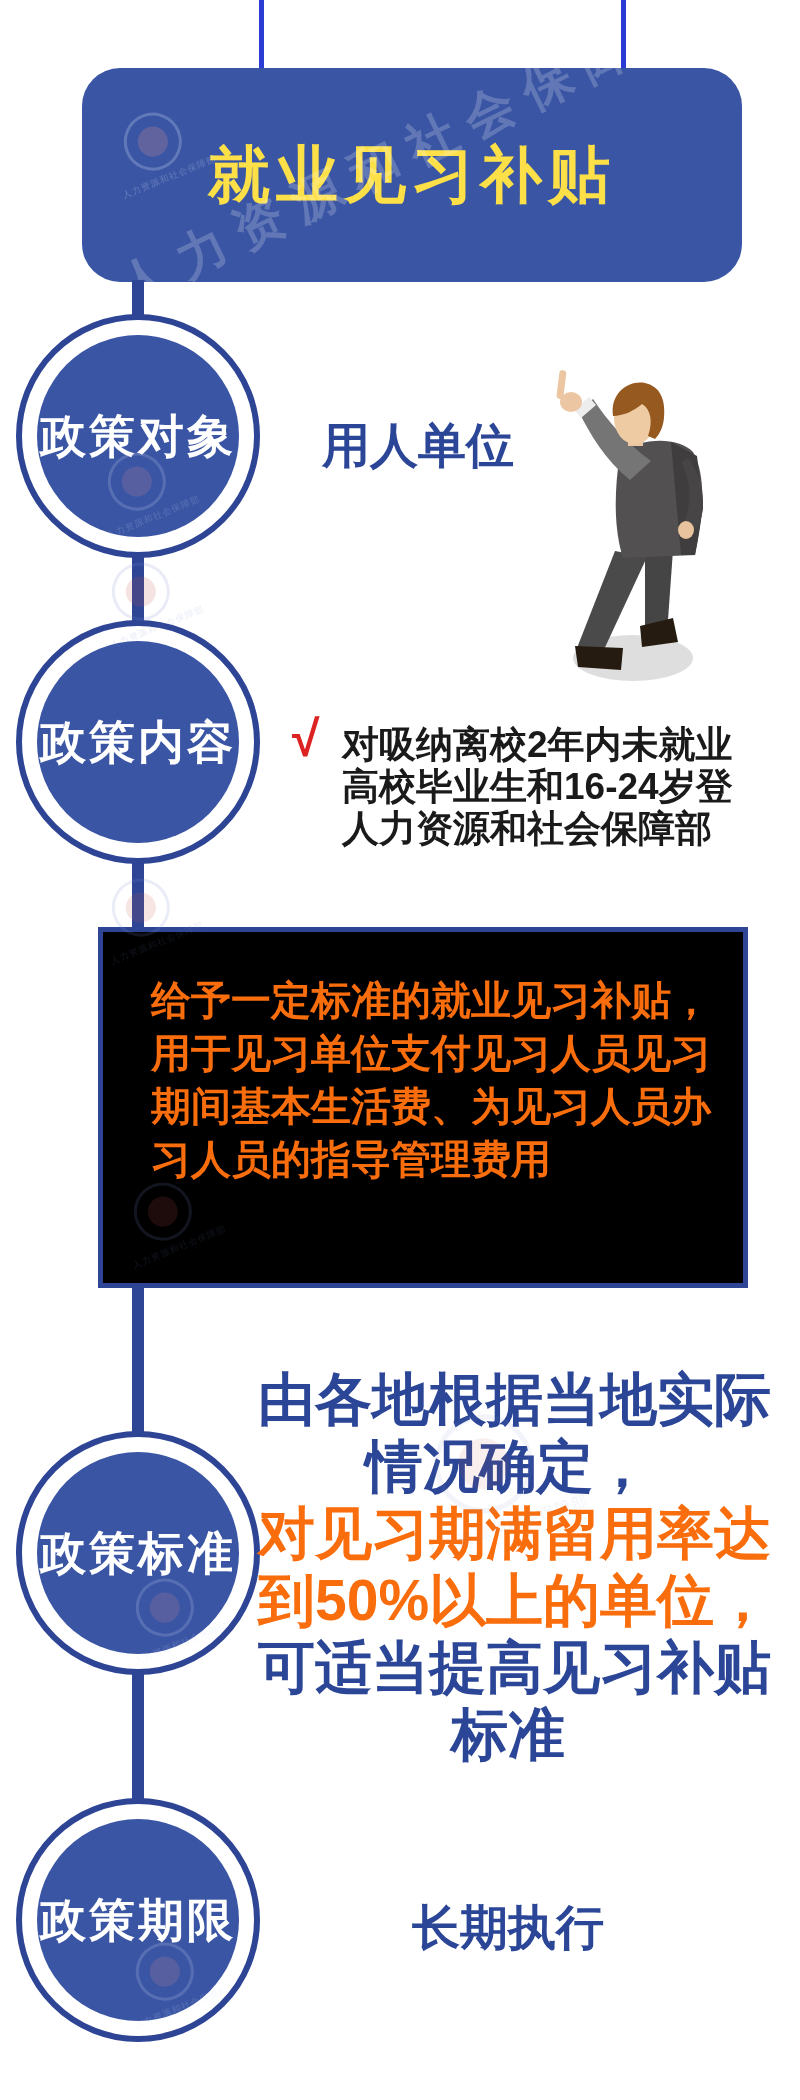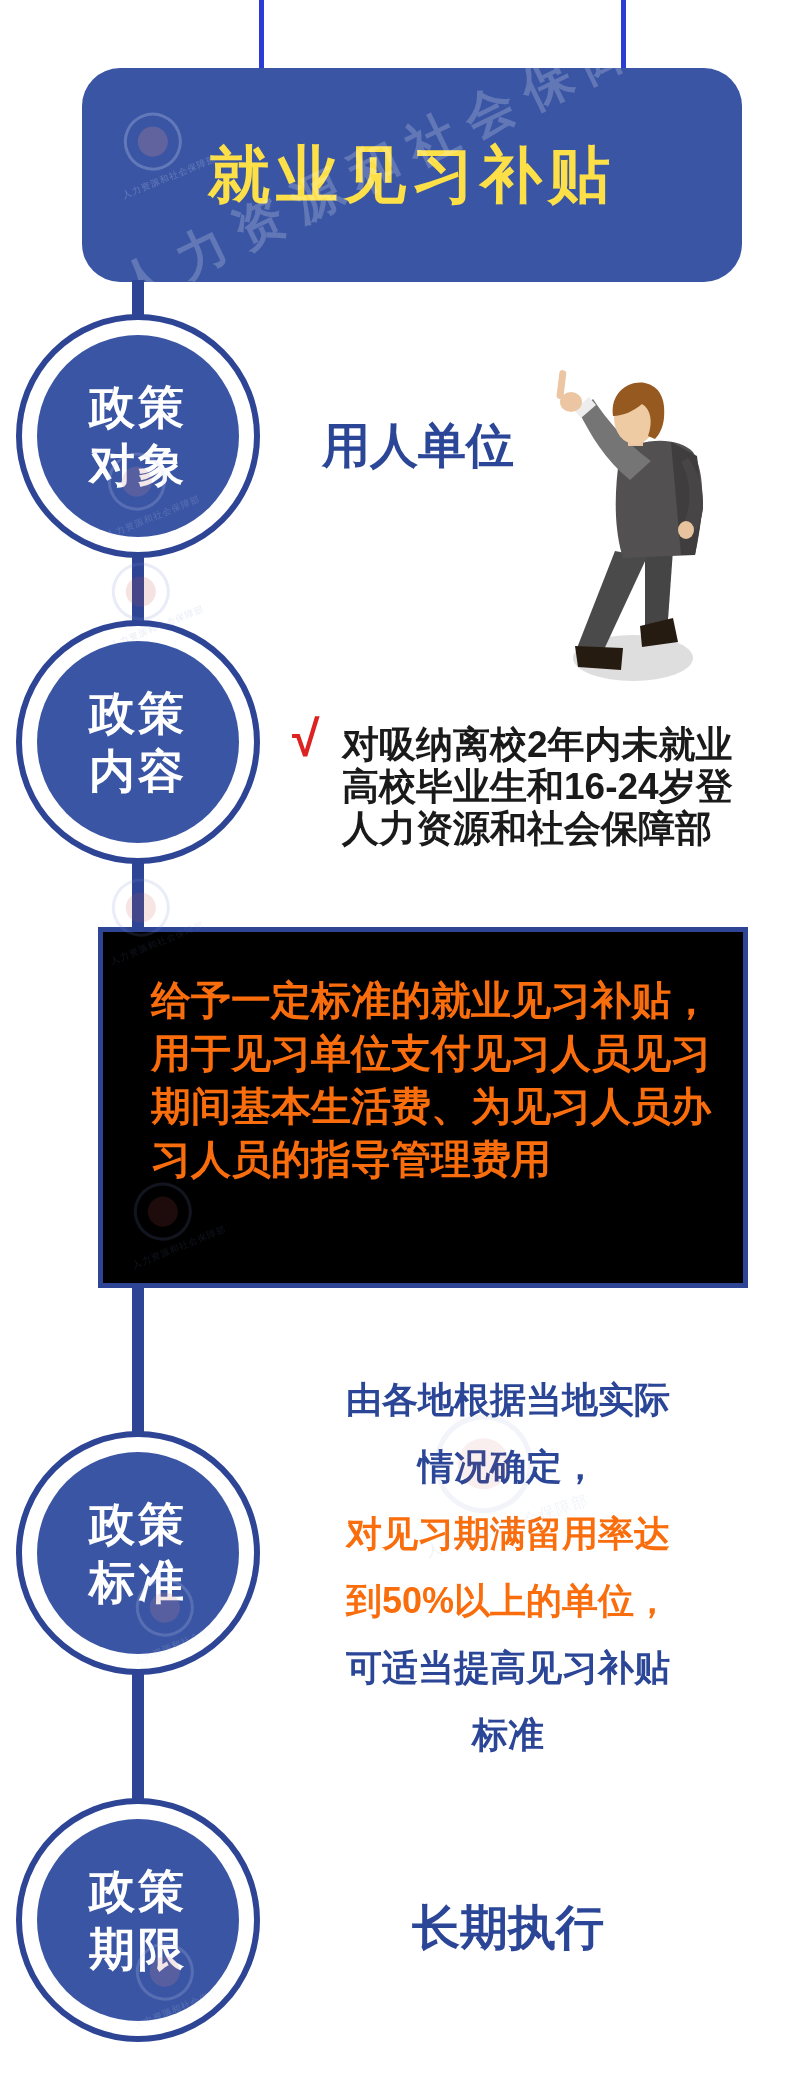--- a/index.html
+++ b/index.html
@@ -24,38 +24,38 @@
   .conn.s1{top:280px;height:40px;}
   .conn.s2{top:552px;height:76px;}
   .conn.s3{top:856px;height:76px;}
   .conn.s4{top:1284px;height:152px;}
   .conn.s5{top:1670px;height:134px;}
 
   
   .node{position:absolute;left:16px;width:232px;height:232px;border:6px solid #2E4596;border-radius:50%;
         background:#ffffff;display:flex;align-items:center;justify-content:center;}
   .node .inner{width:202px;height:202px;border-radius:50%;background:#3A55A4;
-               display:flex;flex-direction:column;align-items:center;justify-content:center;}
+               display:flex;flex-direction:row;align-items:center;justify-content:center;}
   .node .inner div{color:#ffffff;font-size:46px;font-weight:bold;line-height:58px;letter-spacing:3px;}
   .node.n1{top:314px;} .node.n2{top:620px;} .node.n3{top:1431px;} .node.n4{top:1798px;}
 
   
   .target-text{position:absolute;left:322px;top:414px;font-size:48px;font-weight:bold;color:#2B4697;
                white-space:nowrap;}
   .check{position:absolute;left:292px;top:710px;font-size:50px;font-weight:bold;color:#DD2222;}
   .content-text{position:absolute;left:342px;top:724px;width:420px;}
   .content-text div{font-size:37px;font-weight:bold;color:#1A1A1A;line-height:42px;white-space:nowrap;}
 
   .detail-box{position:absolute;left:98px;top:927px;width:640px;height:351px;background:#000000;
               border:5px solid #2E4596;}
   .detail-box .txt{position:absolute;left:48px;top:42px;}
   .detail-box .txt div{font-size:40px;font-weight:bold;color:#F96D0D;line-height:53px;white-space:nowrap;}
 
   .standard-block{position:absolute;left:258px;top:1366px;width:500px;text-align:center;}
-  .standard-block div{font-size:36px;font-weight:bold;line-height:67px;white-space:nowrap;}
+  .standard-block div{font-size:57px;font-weight:bold;line-height:67px;white-space:nowrap;}
   .c-blue{color:#2B4697;} .c-orange{color:#F96D0D;}
 
   .period-text{position:absolute;left:258px;top:1896px;width:500px;text-align:center;
                font-size:48px;font-weight:bold;color:#2B4697;}
 
   
   .man{position:absolute;left:545px;top:358px;}
 
   
   .wm-badge{position:absolute;width:96px;text-align:center;transform:rotate(-22deg);pointer-events:none;}

